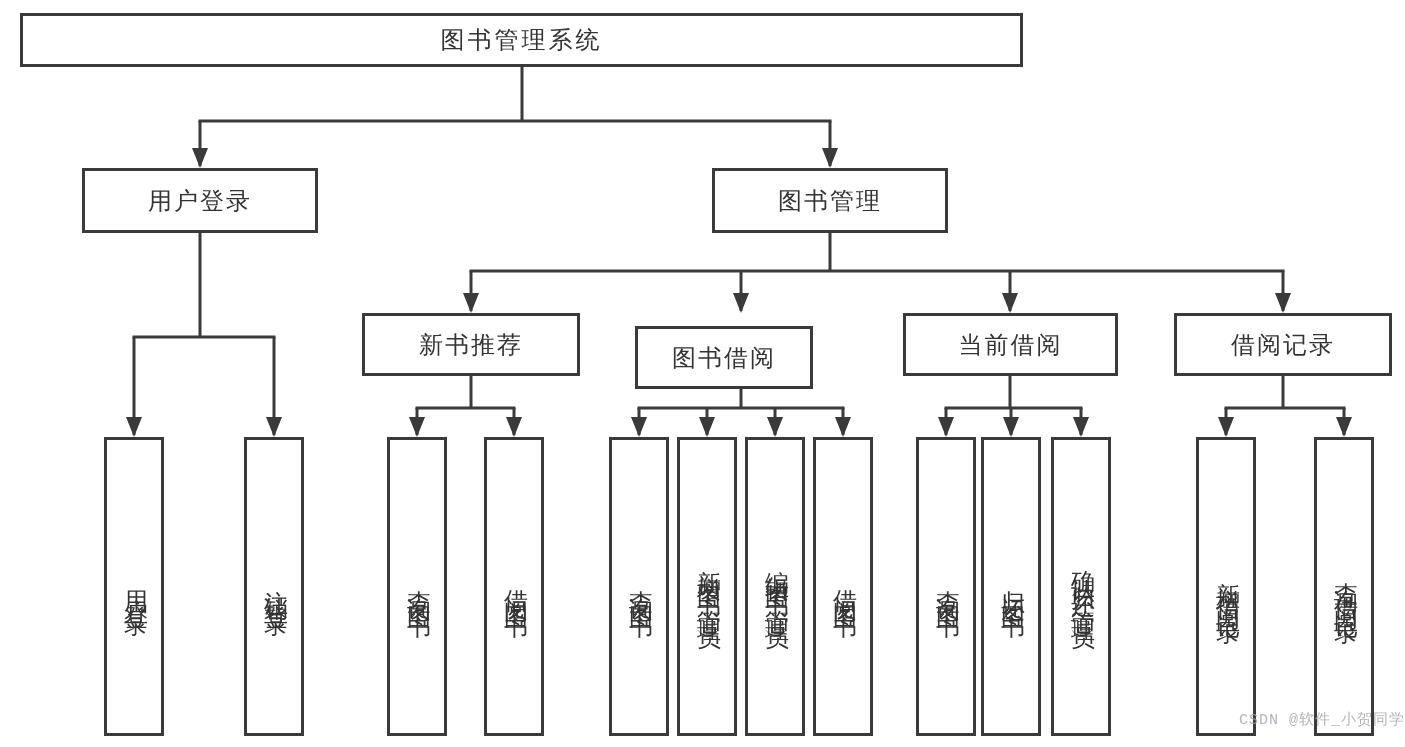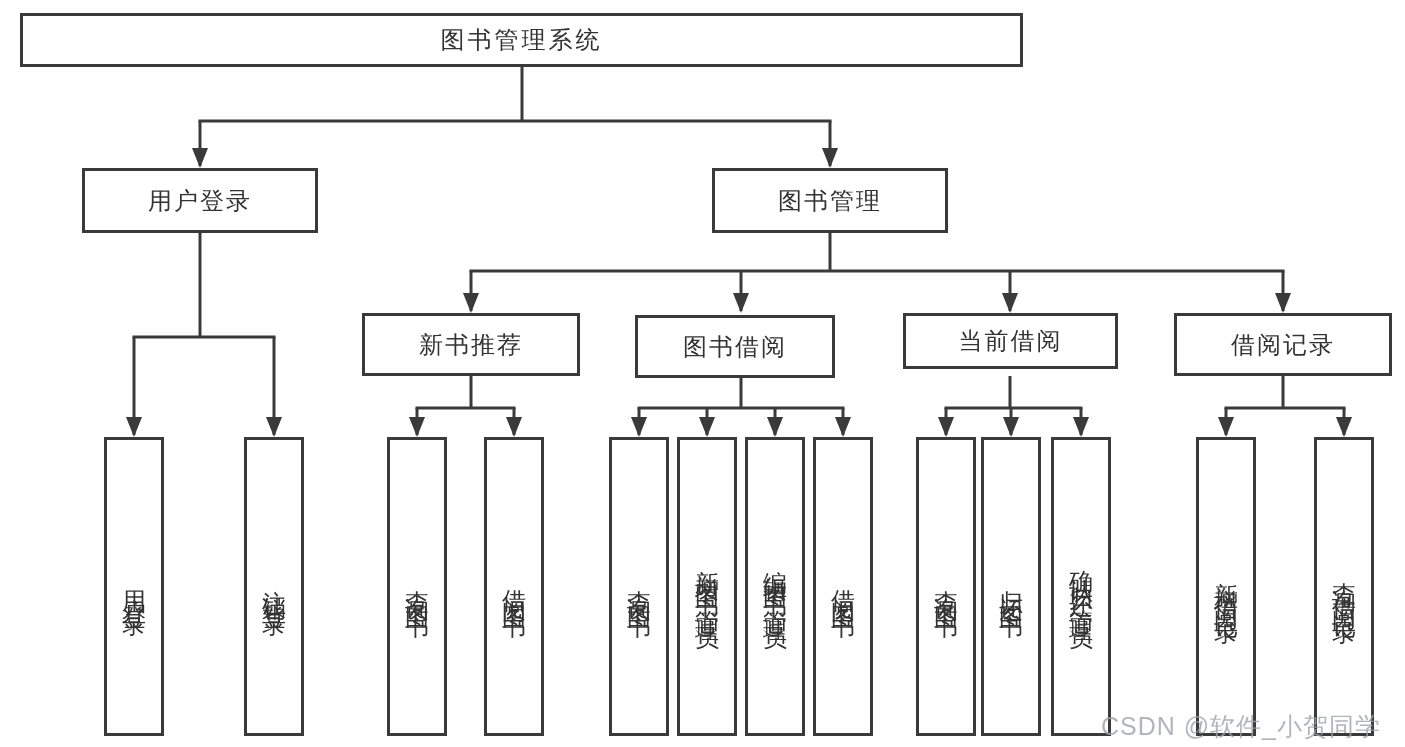--- a/index.html
+++ b/index.html
@@ -1,21 +1,21 @@
 <!DOCTYPE html>
 <html><head>
 <meta charset="utf-8">
 <style>
   html,body{margin:0;padding:0;background:#fff;}
   .canvas{
     position:relative;
     width:1405px;height:747px;
     background:#fff;
     overflow:hidden;
-    font-family:Liberation Sans, sans-serif;
+    font-family:Liberation Mono, monospace;
   }
   .connectors{
     position:absolute;left:0;top:0;width:1405px;height:747px;
     pointer-events:none;
   }
   .node{
     position:absolute;
     box-sizing:border-box;
     border:3px solid #3a3a3a;
     background:#fff;
@@ -30,22 +30,22 @@
   }
   .node.leaf{
     writing-mode:vertical-rl;
     letter-spacing:8px;
     white-space:normal;
     line-height:1;
   }
   .node.title{letter-spacing:3px;}
   .watermark{
     position:absolute;
-    right:24px;top:710px;
-    font-size:25px;
+    right:0;top:710px;
+    font-size:15px;
     letter-spacing:1px;
     color:rgba(158,163,170,0.8);
     z-index:3;
   }
 </style>
 </head>
 <body>
 
 <div class="canvas">
 
@@ -114,22 +114,22 @@
       <path d="M1344 437 l-8 -20 h16 z"></path>
     </g>
   </svg>
 
   <div class="node title" style="left:20px;top:13px;width:1003px;height:54px;">图书管理系统</div>
 
   <div class="node" style="left:82px;top:168px;width:236px;height:65px;">用户登录</div>
   <div class="node" style="left:362px;top:313px;width:218px;height:63px;">新书推荐</div>
 
   <div class="node" style="left:712px;top:168px;width:236px;height:65px;">图书管理</div>
-  <div class="node" style="left:635px;top:315px;width:200px;height:63px;">图书借阅</div>
-  <div class="node" style="left:903px;top:313px;width:215px;height:56px;">当前借阅</div>
+  <div class="node" style="left:635px;top:326px;width:178px;height:63px;">图书借阅</div>
+  <div class="node" style="left:903px;top:313px;width:215px;height:63px;">当前借阅</div>
   <div class="node" style="left:1174px;top:313px;width:218px;height:63px;">借阅记录</div>
 
   <div class="node leaf" style="left:104px;top:437px;width:60px;height:299px;">用户登录</div>
   <div class="node leaf" style="left:244px;top:437px;width:60px;height:299px;">注销登录</div>
 
   <div class="node leaf" style="left:387px;top:437px;width:60px;height:299px;">查询图书</div>
   <div class="node leaf" style="left:484px;top:437px;width:60px;height:299px;">借阅图书</div>
 
   <div class="node leaf" style="left:609px;top:437px;width:60px;height:299px;">查询图书</div>
   <div class="node leaf" style="left:677px;top:437px;width:60px;height:299px;">新增图书（管理员）</div>

